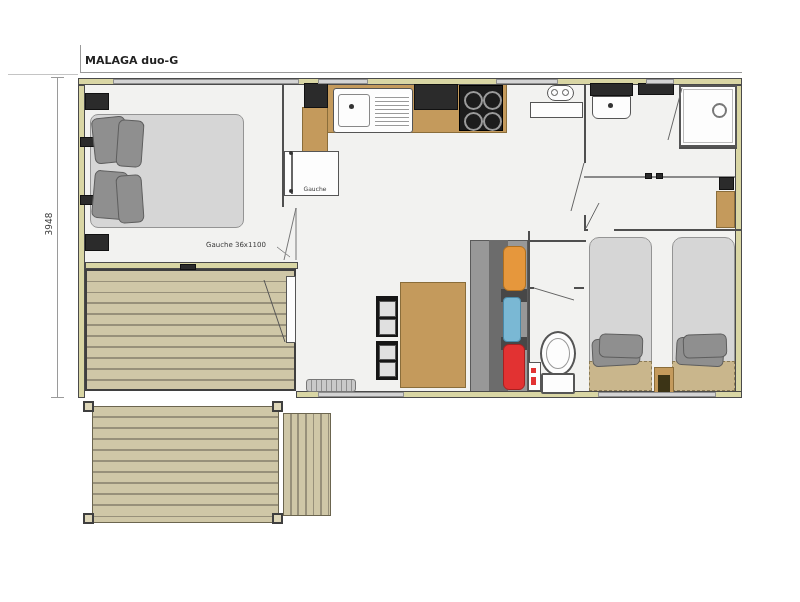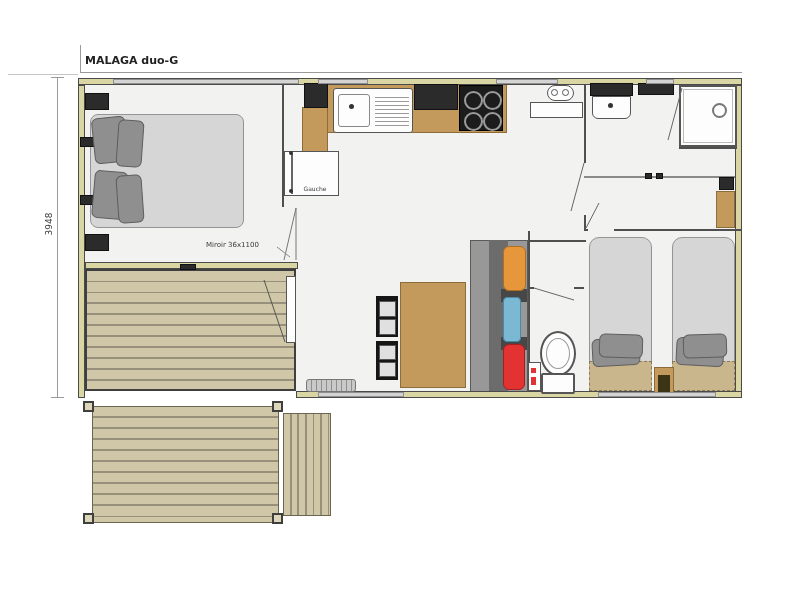--- a/index.html
+++ b/index.html
@@ -89,21 +89,21 @@
   <div class="a pillow" style="left:117px;top:175px;width:26px;height:48px;transform:rotate(-4deg)"></div>
   <div class="a dark" style="left:80px;top:137px;width:33px;height:10px"></div>
   <div class="a dark" style="left:80px;top:195px;width:33px;height:10px"></div>
   <div class="a dark" style="left:85px;top:93px;width:24px;height:17px"></div>
   <div class="a dark" style="left:85px;top:234px;width:24px;height:17px"></div>
   <div class="a white" style="left:284px;top:151px;width:55px;height:45px;z-index:5"></div>
   <div class="a" style="left:291px;top:153px;width:2px;height:41px;background:#666;z-index:6"></div>
   <div class="a dot" style="left:289px;top:151px;width:4px;height:4px"></div>
   <div class="a dot" style="left:289px;top:189px;width:4px;height:4px"></div>
   <div class="a txt lbl" style="left:294px;top:185px;width:42px;font-size:6px;text-align:center">Gauche</div>
-  <div class="a txt lbl" style="left:206px;top:241px;font-size:7px">Miroir 36x1100</div>
+  <div class="a txt lbl" style="left:206px;top:241px;font-size:7px">Gauche 36x1100</div>
 
   <div class="a tan" style="left:327px;top:84px;width:180px;height:49px"></div>
   <div class="a tan" style="left:302px;top:107px;width:26px;height:46px"></div>
   <div class="a dark" style="left:304px;top:83px;width:24px;height:25px"></div>
   <div class="a white" style="left:333px;top:88px;width:80px;height:45px;border-radius:3px"></div>
   <div class="a" style="left:338px;top:94px;width:32px;height:33px;border:1px solid #888;border-radius:3px;z-index:5"></div>
   <div class="a dot" style="left:349px;top:104px;width:5px;height:5px"></div>
   <div class="a" style="left:375px;top:94px;width:34px;height:33px;z-index:5;background:repeating-linear-gradient(180deg,#fff 0 3px,#9a9a9a 3px 4px)"></div>
   <div class="a dark" style="left:414px;top:84px;width:44px;height:26px"></div>
   <div class="a" style="left:459px;top:85px;width:44px;height:46px;background:#1c1c1c;border:1px solid #000;z-index:4">

